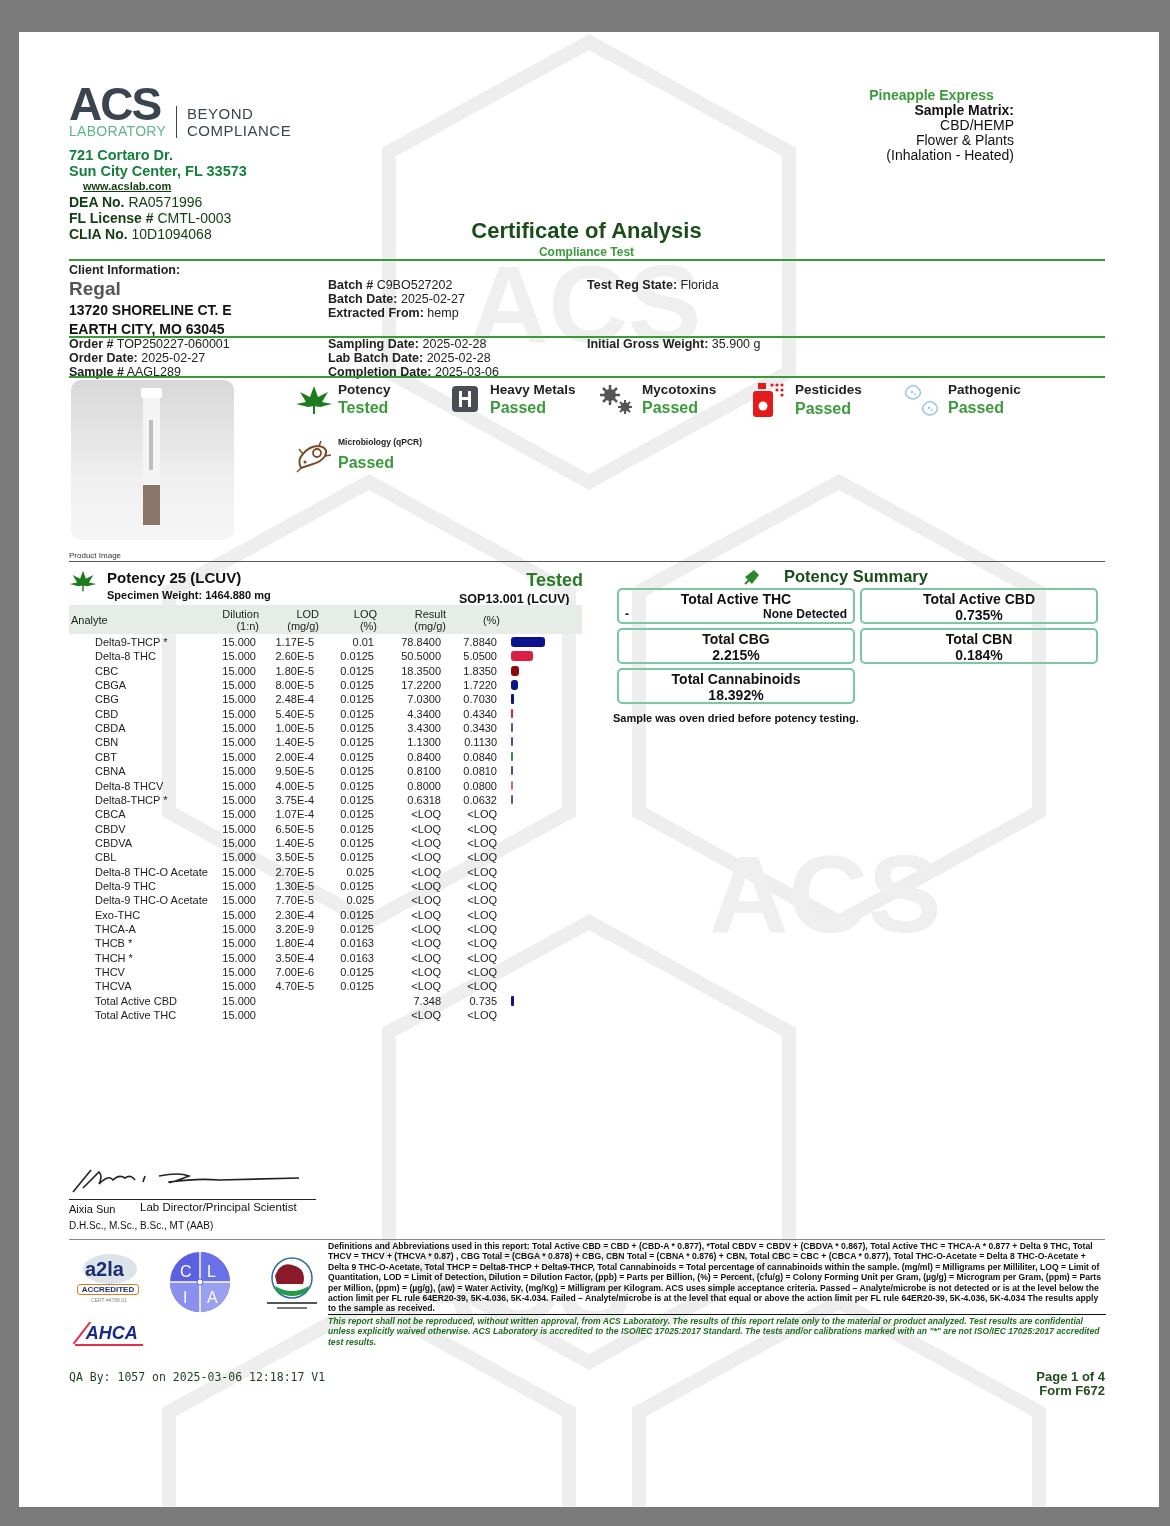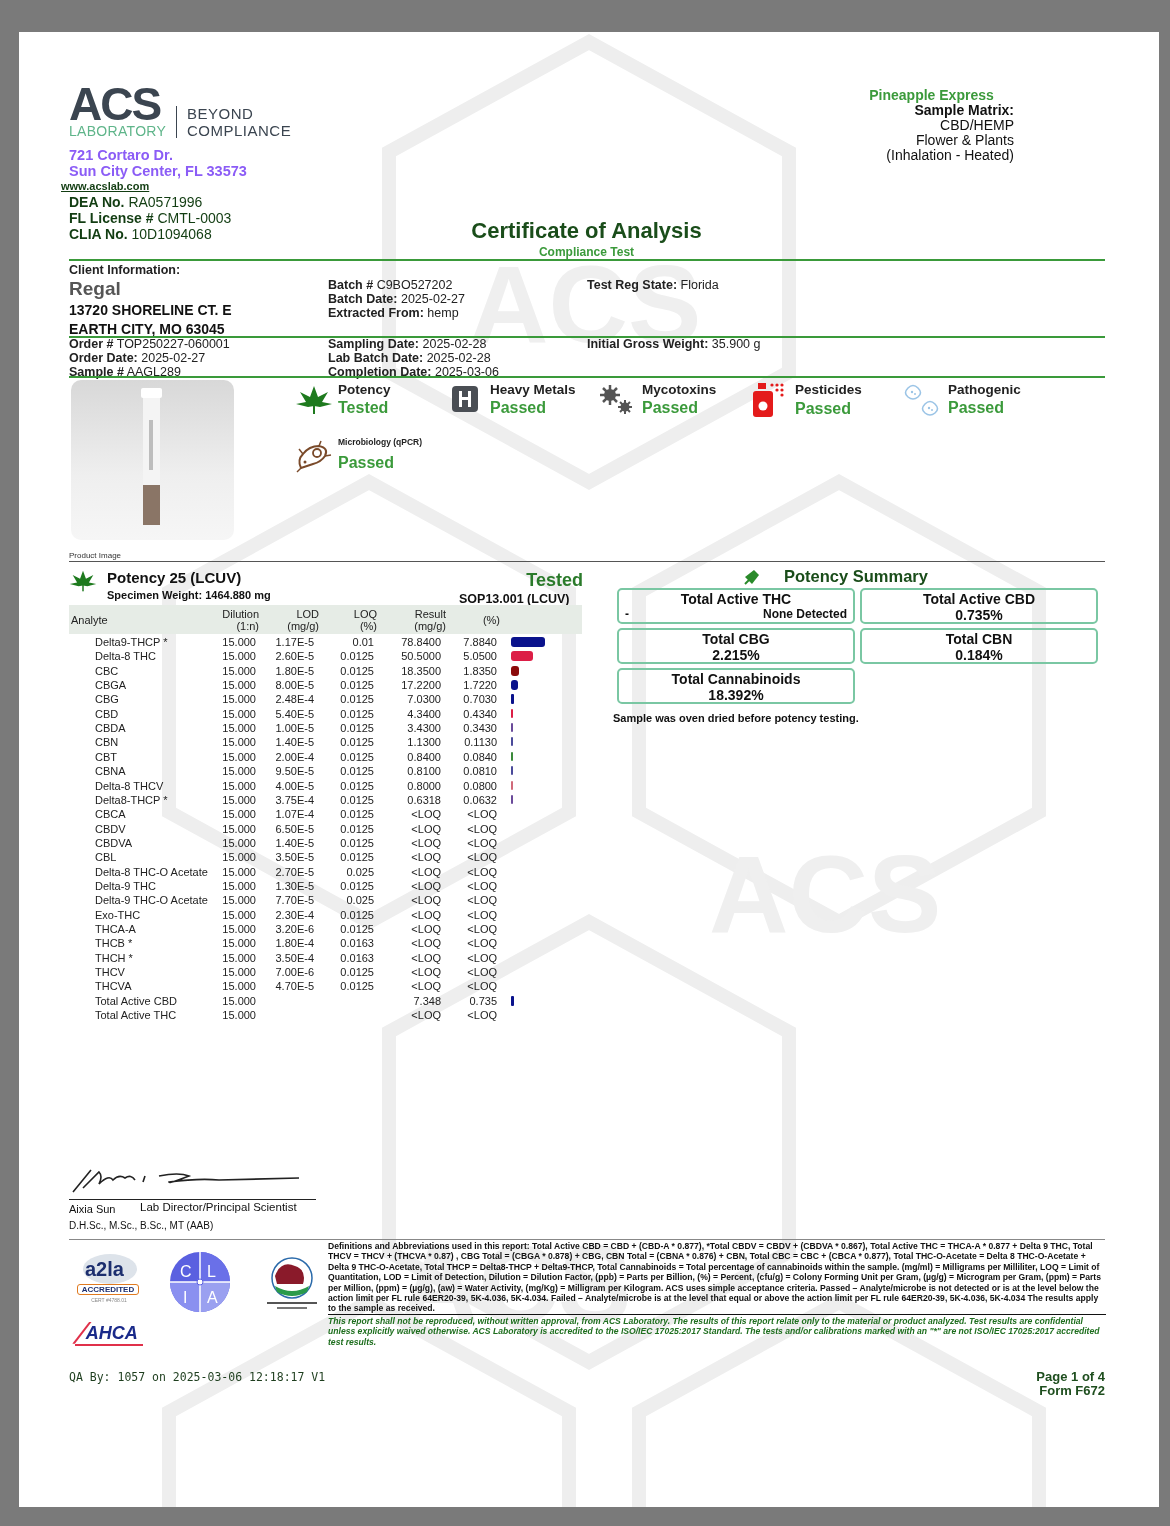--- a/index.html
+++ b/index.html
@@ -5,22 +5,22 @@
   html,body{margin:0;padding:0;}
   body{width:1170px;height:1526px;background:#7a7a7a;position:relative;overflow:hidden;font-family:"Liberation Sans",sans-serif;color:#111;}
   .page{position:absolute;left:19px;top:32px;width:1140px;height:1475px;background:#fff;overflow:hidden;}
   .wm{position:absolute;left:0;top:0;width:1140px;height:1475px;pointer-events:none;}
   .hr{position:absolute;height:2px;background:#3a9a3a;}
   .hr.thin{height:1px;background:#555;}
   .logo-acs{position:absolute;left:50px;top:52px;font-weight:bold;font-size:46px;letter-spacing:-2px;color:#3b4550;line-height:40px;}
   .logo-lab{position:absolute;left:50px;top:91px;font-size:14px;color:#5fb58a;letter-spacing:0.3px;}
   .logo-sep{position:absolute;left:157px;top:74px;width:1px;height:32px;background:#3b4550;}
   .logo-bc{position:absolute;left:168px;top:73px;font-size:15px;color:#3b4550;line-height:17px;letter-spacing:0.5px;}
-  .addr{position:absolute;left:50px;top:115px;font-weight:bold;font-size:14.5px;color:#8b5cf6;line-height:16px;}
-  .web{position:absolute;left:42px;top:148px;font-size:11px;font-weight:bold;color:#123d12;text-decoration:underline;}
+  .addr{position:absolute;left:50px;top:115px;font-weight:bold;font-size:14.5px;color:#15803d;line-height:16px;}
+  .web{position:absolute;left:64px;top:148px;font-size:11px;font-weight:bold;color:#123d12;text-decoration:underline;}
   .lic{position:absolute;left:50px;top:162px;font-size:14px;color:#123d12;line-height:16px;}
   .lic b{font-weight:bold;}
   .lic span{font-weight:normal;}
   .prod{position:absolute;left:790px;top:56px;width:205px;text-align:right;font-size:14px;line-height:15px;}
   .prod .pname{color:#3b9a3b;font-weight:bold;text-align:center;padding-left:40px;}
   .prod .sm{font-weight:bold;}
   .coa{position:absolute;left:440px;top:186px;width:255px;text-align:center;}
   .coa .t{font-size:22px;font-weight:bold;color:#1a4d1a;}
   .coa .s{font-size:12px;font-weight:bold;color:#3b9a3b;margin-top:1px;}
   .info{position:absolute;font-size:12.5px;line-height:14px;color:#222;}
@@ -451,21 +451,21 @@
         <span class="c an">Exo-THC</span>
         <span class="c dil">15.000</span>
         <span class="c lod">2.30E-4</span>
         <span class="c loq">0.0125</span>
         <span class="c res">&lt;LOQ</span>
         <span class="c pct">&lt;LOQ</span>
       </div>
       <div class="row" style="top: 890px;">
         <span class="c an">THCA-A</span>
         <span class="c dil">15.000</span>
-        <span class="c lod">3.20E-6</span>
+        <span class="c lod">3.20E-9</span>
         <span class="c loq">0.0125</span>
         <span class="c res">&lt;LOQ</span>
         <span class="c pct">&lt;LOQ</span>
       </div>
       <div class="row" style="top: 904.35px;">
         <span class="c an">THCB *</span>
         <span class="c dil">15.000</span>
         <span class="c lod">1.80E-4</span>
         <span class="c loq">0.0163</span>
         <span class="c res">&lt;LOQ</span>

